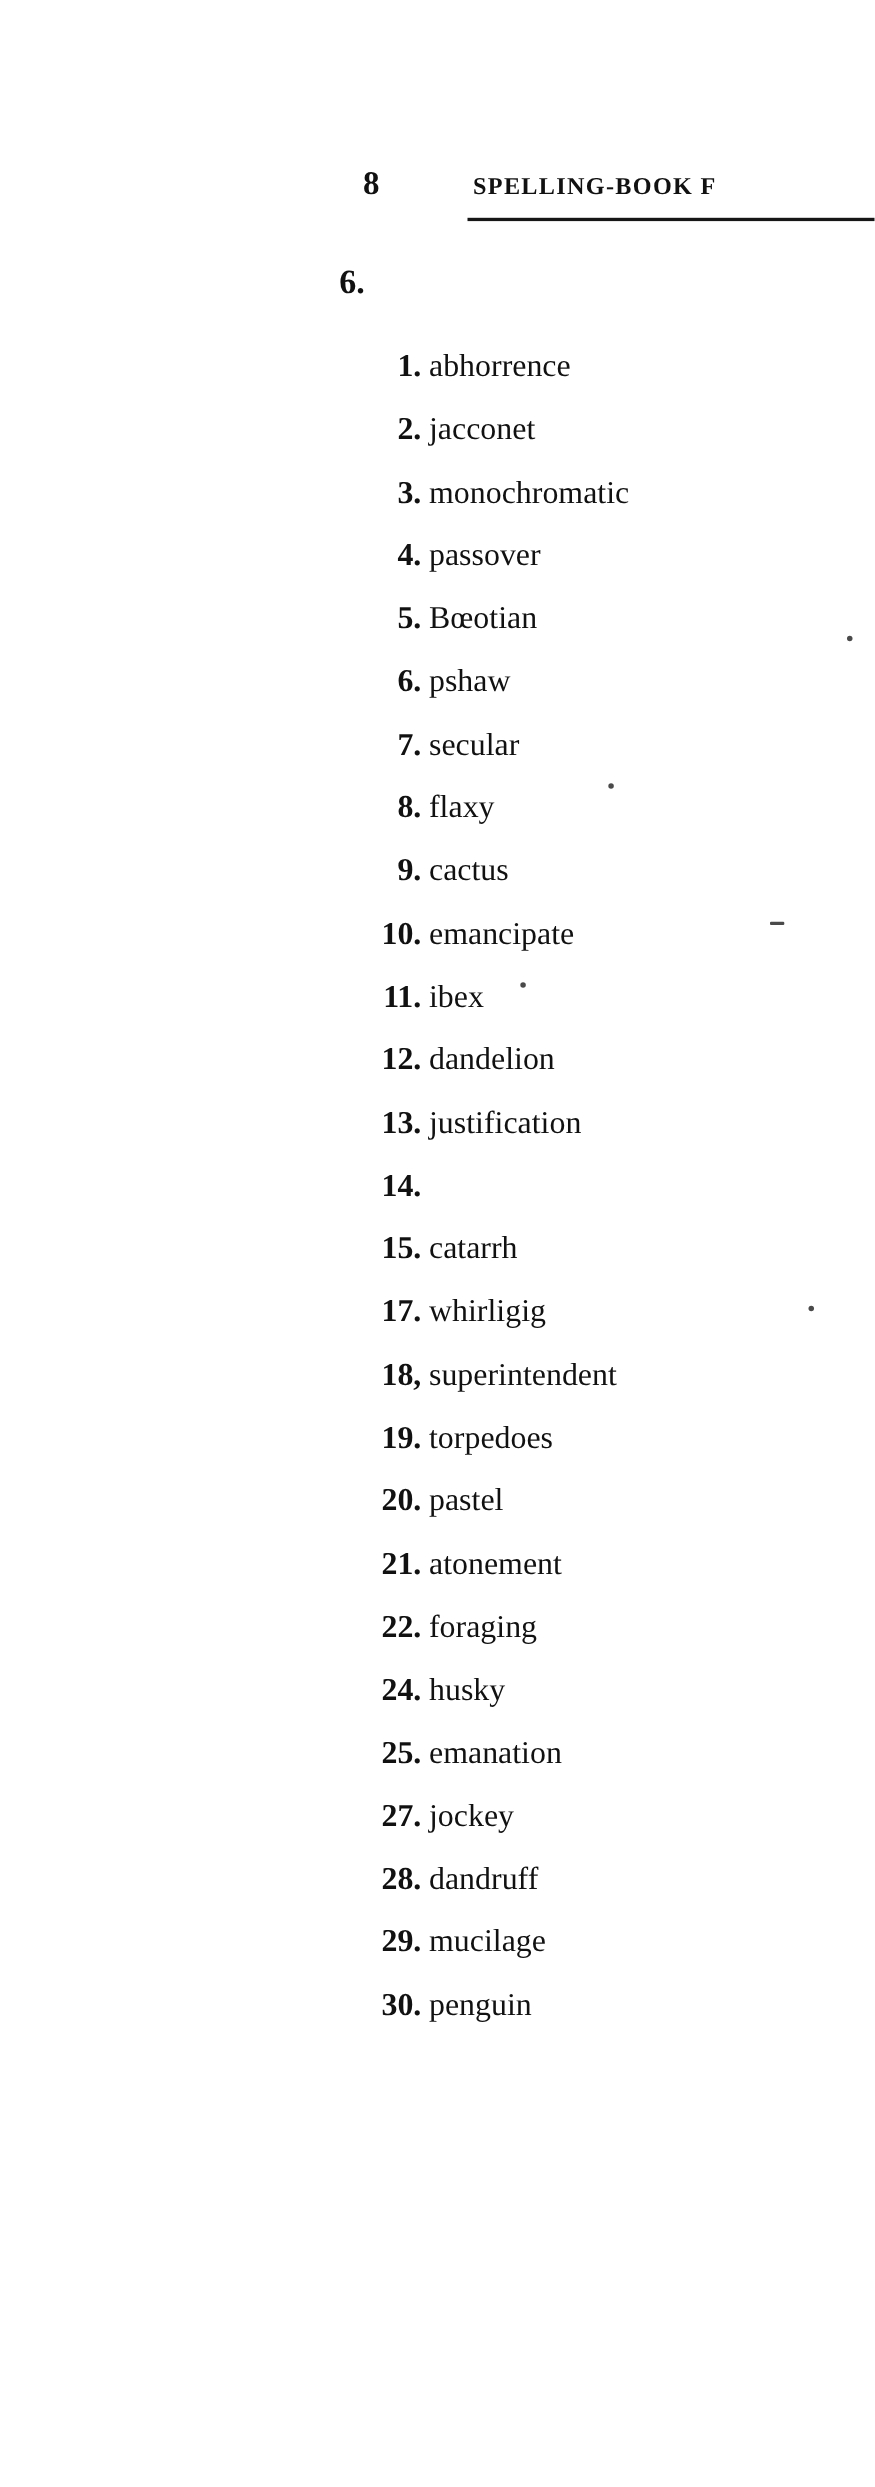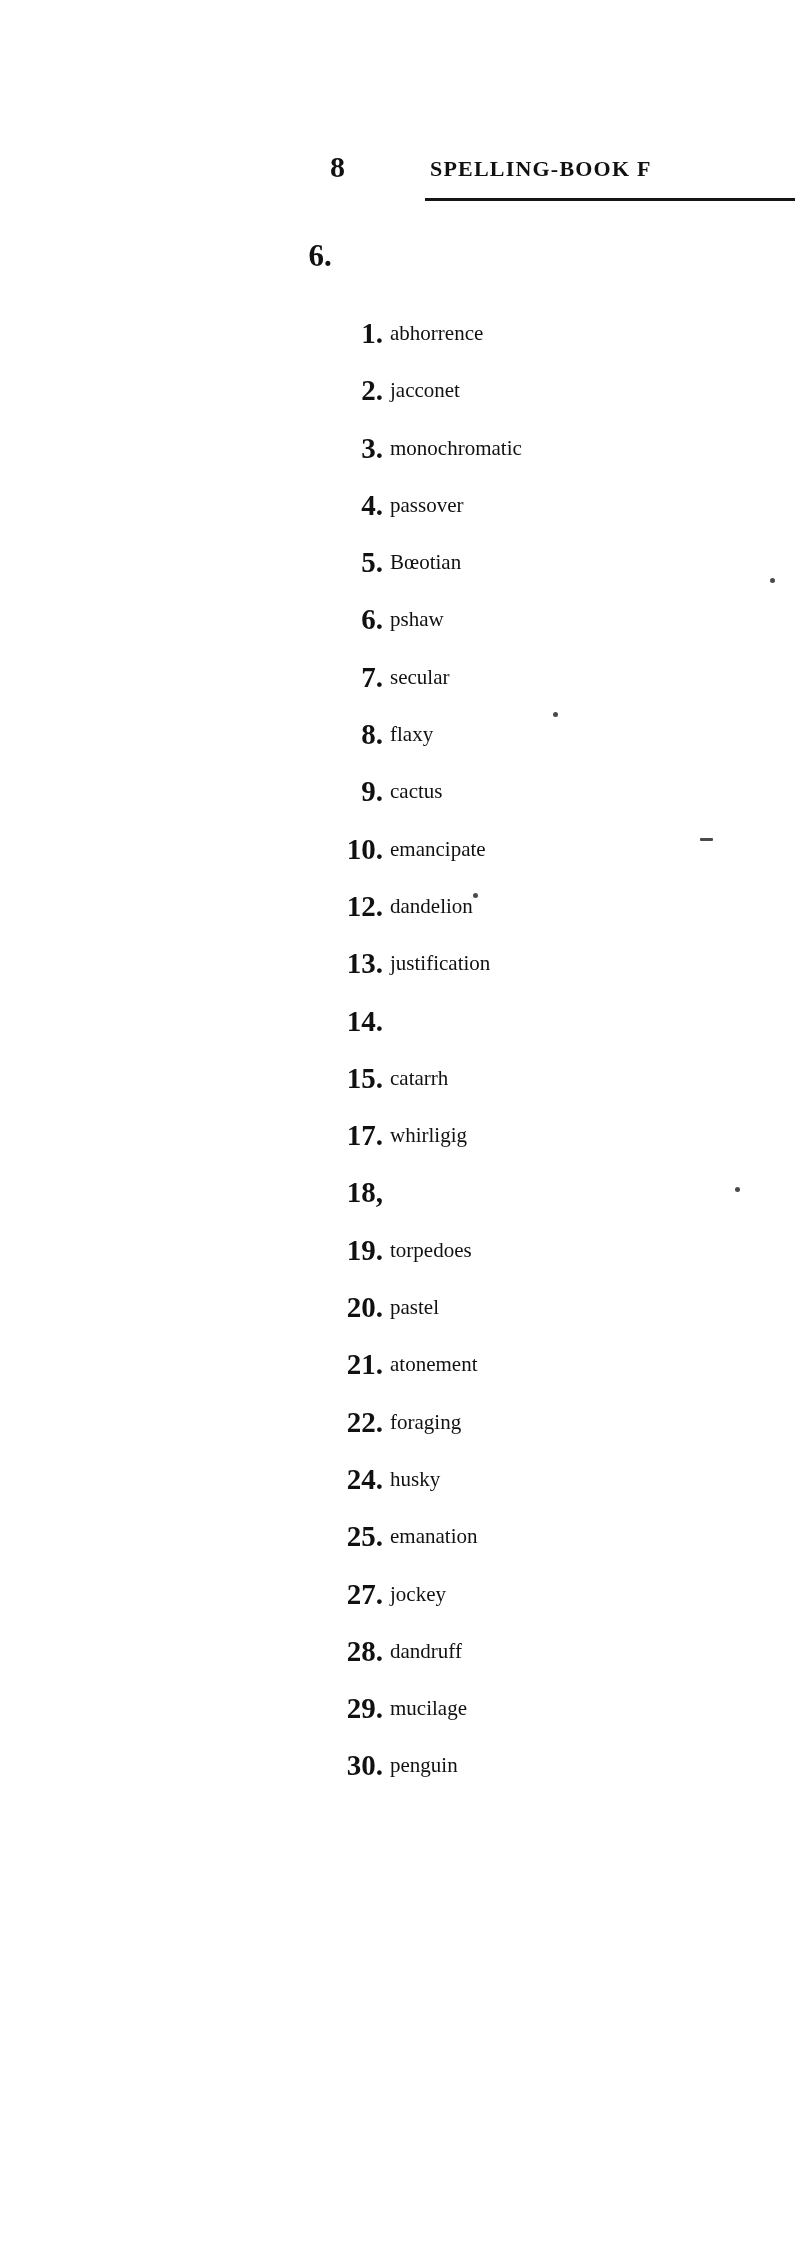--- a/index.html
+++ b/index.html
@@ -90,21 +90,21 @@
     right: 367px;
     width: 70px;
     text-align: right;
     font-size: 29px;
     font-weight: bold;
     color: #111;
   }
   .word-text {
     position: absolute;
     left: 60px;
-    font-size: 21px;
+    font-size: 29px;
     color: #111;
     white-space: nowrap;
   }
 
   
   .speck {
     position: absolute;
     background: #4a4a4a;
     border-radius: 50%;
   }
@@ -163,40 +163,45 @@
       </div>
       <div class="word-row">
         <span class="word-num">9.</span>
         <span class="word-text">cactus</span>
       </div>
       <div class="word-row">
         <span class="word-num">10.</span>
         <span class="word-text">emancipate</span>
       </div>
       <div class="word-row">
+        <span class="word-num">11.</span>
+        <span class="word-text">ibex</span>
+      </div>
+      <div class="word-row">
         <span class="word-num">12.</span>
         <span class="word-text">dandelion</span>
       </div>
       <div class="word-row">
         <span class="word-num">13.</span>
         <span class="word-text">justification</span>
       </div>
       <div class="word-row">
         <span class="word-num">14.</span>
       </div>
       <div class="word-row">
         <span class="word-num">15.</span>
         <span class="word-text">catarrh</span>
       </div>
       <div class="word-row">
         <span class="word-num">17.</span>
         <span class="word-text">whirligig</span>
       </div>
       <div class="word-row">
         <span class="word-num">18,</span>
+        <span class="word-text">superintendent</span>
       </div>
       <div class="word-row">
         <span class="word-num">19.</span>
         <span class="word-text">torpedoes</span>
       </div>
       <div class="word-row">
         <span class="word-num">20.</span>
         <span class="word-text">pastel</span>
       </div>
       <div class="word-row">

